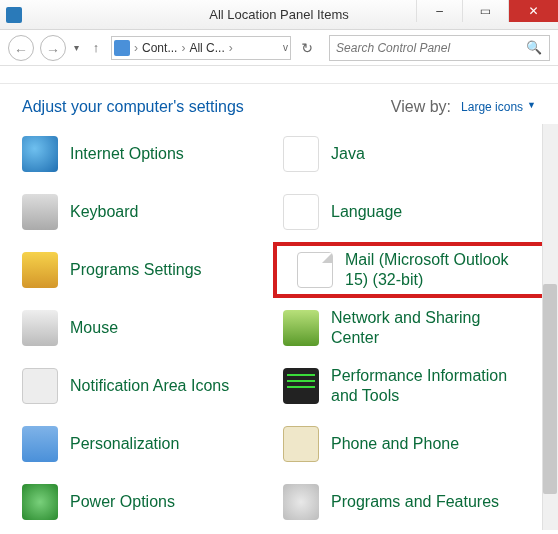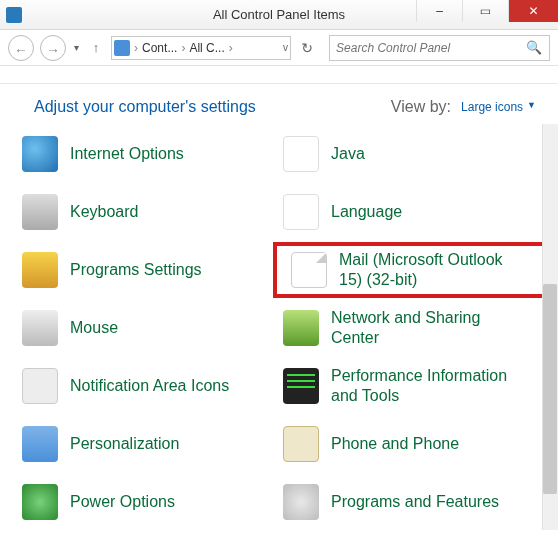--- a/index.html
+++ b/index.html
@@ -19,32 +19,32 @@
   .crumb-icon { width:16px; height:16px; background:#4a90d9; border-radius:2px; display:inline-block; flex:0 0 16px; }
   .sep { color:#888; padding:0 2px; }
   .crumb-drop { margin-left:auto; color:#666; font-size:10px; }
   .refresh { width:20px; height:20px; display:flex; align-items:center; justify-content:center; color:#666; font-size:14px; }
   .searchbox { flex:1; height:24px; border:1px solid #c8c8c8; display:flex; align-items:center; padding:12px 6px; margin-left:6px; }
   .searchbox input { border:none; outline:none; font-size:12px; flex:1; font-style:italic; color:#888; background:transparent; }
   .search-icon { color:#666; font-size:13px; }
 
   .subbar { height:18px; border-bottom:1px solid #e8e8e8; }
 
-  .header-row { display:flex; align-items:center; padding:14px 22px 8px 34px; }
+  .header-row { display:flex; align-items:center; padding:14px 22px 8px 22px; }
   .header-row h1 { font-size:16px; font-weight:normal; color:#0a5daa; flex:1; }
   .viewby { font-size:16px; color:#666; margin-right:10px; }
   .viewby-val { font-size:12px; color:#0a5daa; display:flex; align-items:flex-start; gap:4px; cursor:default; }
   .tri { font-size:9px; color:#0a5daa; }
 
   .content-wrap { position:relative; height:calc(534px - 30px - 36px - 18px - 44px); overflow:hidden; }
   .grid { display:grid; grid-template-columns: 1fr 1fr; column-gap:0; row-gap:18px; padding:10px 14px 20px 22px; }
   .item { display:flex; align-items:center; gap:12px; height:40px; cursor:default; }
   .item .ico { width:36px; height:36px; flex:0 0 36px; border-radius:4px; display:flex; align-items:center; justify-content:center; font-size:20px; color:#fff; }
   .item .label { font-size:16px; color:#0a6b3a; line-height:1.25; max-width:180px; }
-  .item.highlighted { border:4px solid #d41d1d; padding:4px 14px; height:auto; margin:-8px -10px; }
+  .item.highlighted { border:4px solid #d41d1d; padding:4px 20px; height:auto; margin:-8px -10px; }
   .item.highlighted .label { max-width:170px; }
 
   
   .ico-globe { background:radial-gradient(circle at 35% 35%, #6fc0ef, #1f6fb2); }
   .ico-kbd { background:linear-gradient(#ddd,#aaa); }
   .ico-map { background:linear-gradient(#f6d24b,#d4972a); }
   .ico-mouse { background:linear-gradient(#eee,#bbb); border-radius:50%; }
   .ico-notif { background:#ededed; border:1px solid #ccc; }
   .ico-pers { background:linear-gradient(#7fb3e8,#4a90d9); }
   .ico-power { background:radial-gradient(circle,#79d07b,#2a8a2e); }
@@ -59,21 +59,21 @@
   .ico-prog { background:radial-gradient(circle,#e8e8e8,#bcbcbc); border-radius:50%; }
 
   .scroll-track { position:absolute; right:0; top:0; bottom:0; width:16px; background:#f0f0f0; border-left:1px solid #e0e0e0; }
   .scroll-thumb { position:absolute; right:1px; width:14px; top:160px; height:210px; background:#c8c8c8; border-radius:2px; }
 </style>
 </head>
 <body>
 
 <div class="titlebar">
   <span class="app-icon"></span>
-  <span class="title">All Control Panel Items</span>
+  <span class="title">All Location Panel Items</span>
   <div class="win-btns">
     <div class="win-btn">–</div>
     <div class="win-btn">▭</div>
     <div class="win-btn close">✕</div>
   </div>
 </div>
 
 <div class="navbar">
   <div class="nav-circle">←</div>
   <div class="nav-circle">→</div>

